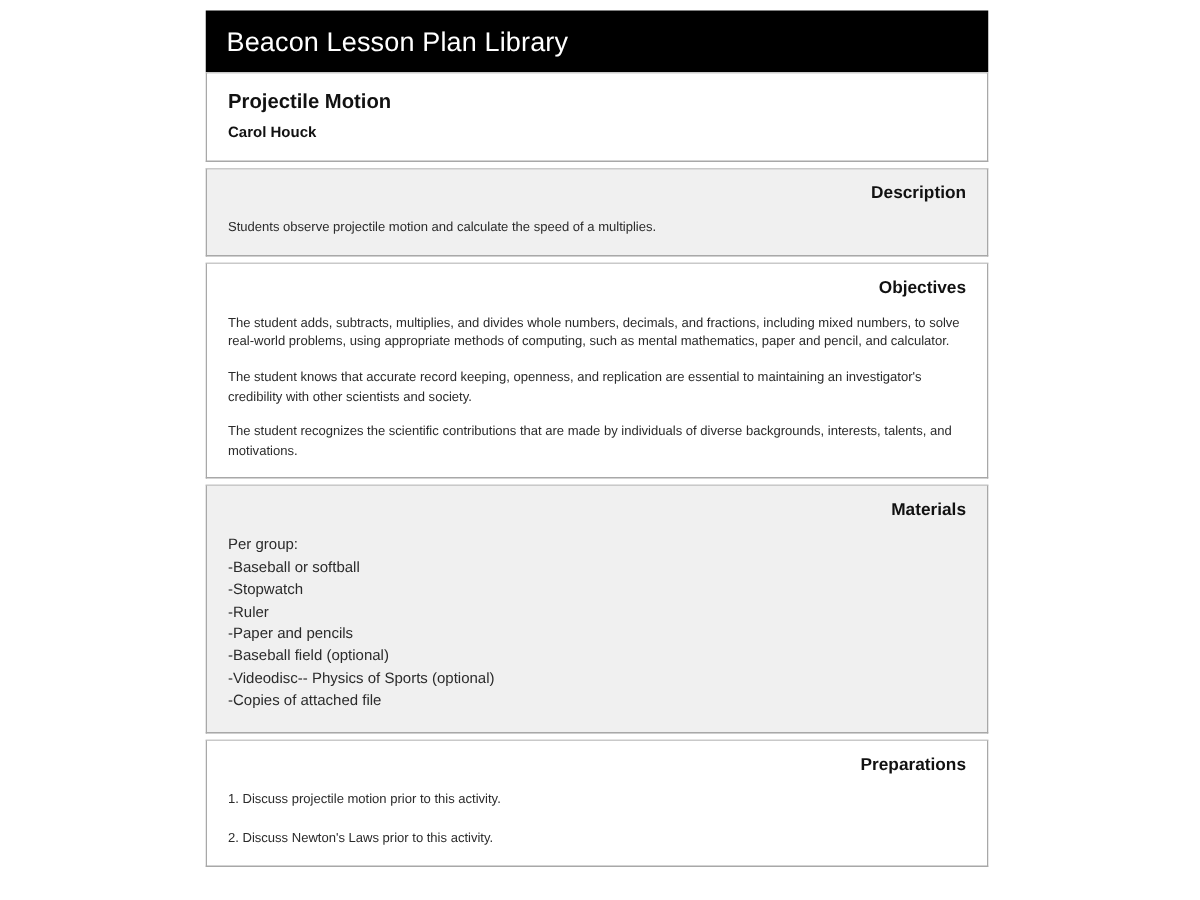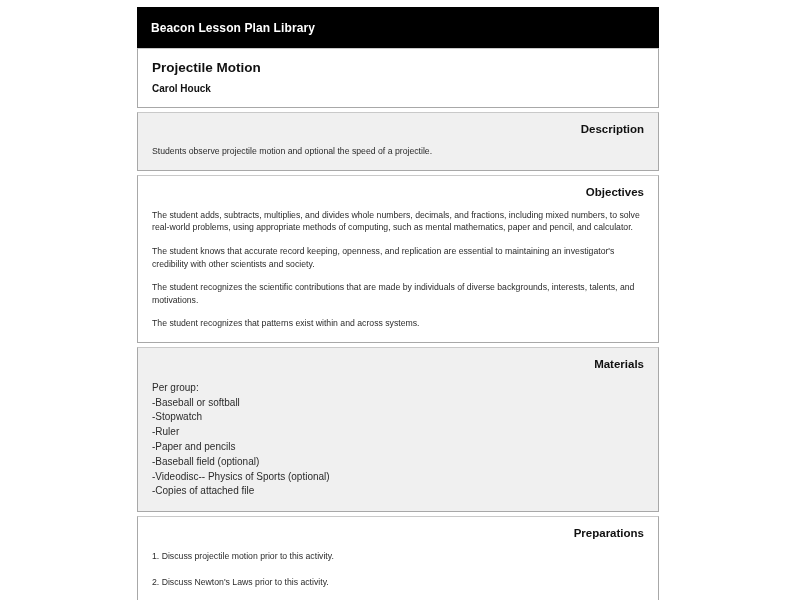--- a/index.html
+++ b/index.html
@@ -31,22 +31,22 @@
     background: #000000;
     color: #ffffff;
     height: 41px;
     margin-top: 7px;
     display: flex;
     align-items: center;
     padding: 0 0 0 14px;
     box-sizing: border-box;
   }
   .masthead-title {
-    font-size: 12px;
-    font-weight: bold;
+    font-size: 18px;
+    font-weight: normal;
     letter-spacing: 0.1px;
     line-height: 1;
   }
 
   .card {
     border: 1px solid #a8a8a8;
     border-top: 1px solid #c9c9c9;
     background: #ffffff;
     padding: 10px 14px 12px 14px;
     box-sizing: border-box;
@@ -116,29 +116,28 @@
     <div class="masthead-title">Beacon Lesson Plan Library</div>
   </div>
 
   <div class="card titlecard">
     <h1 class="lesson-title">Projectile Motion</h1>
     <p class="lesson-author">Carol Houck</p>
   </div>
 
   <div class="card shaded">
     <h2 class="section-heading">Description</h2>
-    <p class="body-text">Students observe projectile motion and optional the speed of a projectile.</p>
+    <p class="body-text">Students observe projectile motion and calculate the speed of a multiplies.</p>
   </div>
 
   <div class="card">
     <h2 class="section-heading">Objectives</h2>
     <p class="body-text">The student adds, subtracts, multiplies, and divides whole numbers, decimals, and fractions, including mixed numbers, to solve real-world problems, using appropriate methods of computing, such as mental mathematics, paper and pencil, and calculator.</p>
     <p class="body-text">The student knows that accurate record keeping, openness, and replication are essential to maintaining an investigator's credibility with other scientists and society.</p>
     <p class="body-text">The student recognizes the scientific contributions that are made by individuals of diverse backgrounds, interests, talents, and motivations.</p>
-    <p class="body-text">The student recognizes that patterns exist within and across systems.</p>
   </div>
 
   <div class="card shaded">
     <h2 class="section-heading">Materials</h2>
     <p class="materials-list">Per group:
 -Baseball or softball
 -Stopwatch
 -Ruler
 -Paper and pencils
 -Baseball field (optional)

